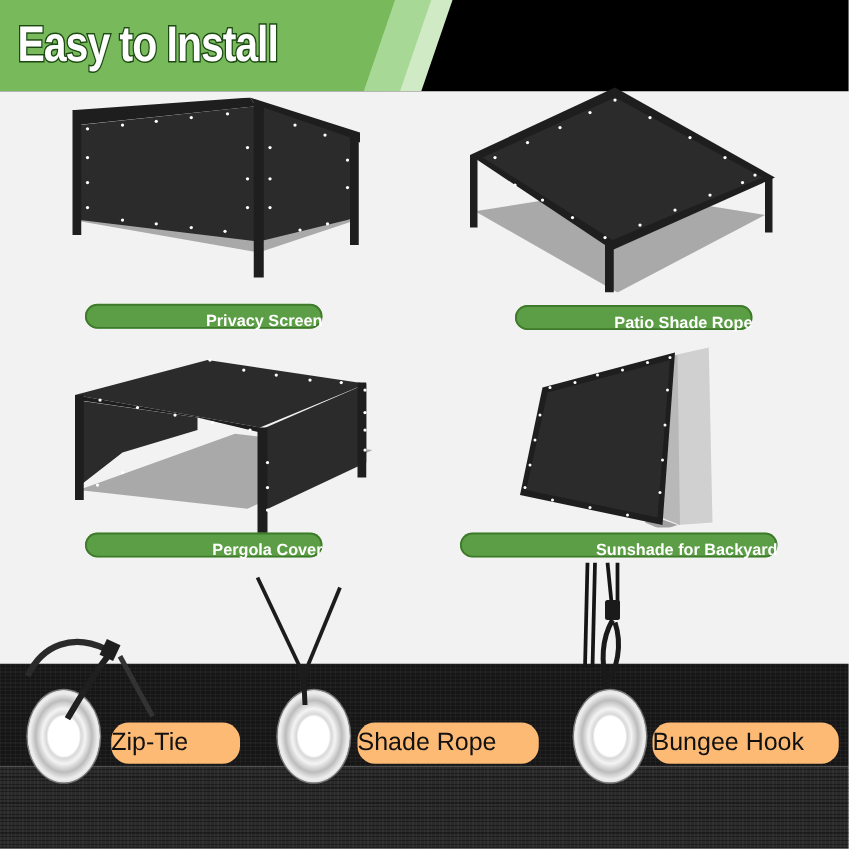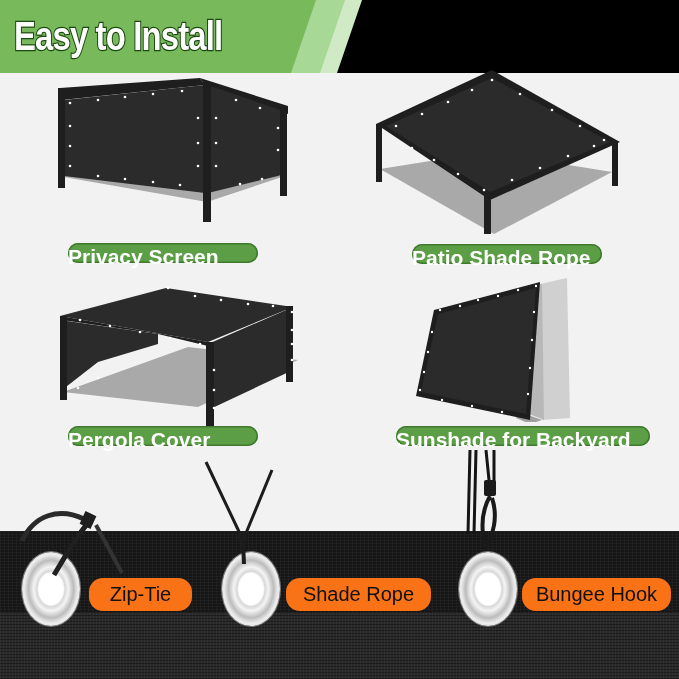--- a/index.html
+++ b/index.html
@@ -26,50 +26,49 @@
       text-shadow: 0 0 1px #1c4a12;
     }
 
     
     .pill {
       background: #5c9e45;
       color: #ffffff;
       border-radius: 16px;
       height: 20px;
       font-weight: 700;
-      font-size: 21px;
+      font-size: 13px;
       line-height: 27px;
-      text-align: left;
+      text-align: right;
       box-shadow: inset 0 0 0 1.5px #3f7a2c;
       white-space: nowrap;
     }
 
     
     .strip-top {
       left: 0; top: 531px; width: 679px; height: 82px;
       background: #161616;
       background-image:
         repeating-linear-gradient(0deg, rgba(255,255,255,0.035) 0 1px, transparent 1px 3px),
         repeating-linear-gradient(90deg, rgba(255,255,255,0.03) 0 1px, transparent 1px 4px);
     }
     .strip-bottom {
       left: 0; top: 613px; width: 679px; height: 66px;
       background: #2a2a2a;
       background-image:
         repeating-linear-gradient(0deg, rgba(0,0,0,0.35) 0 1px, transparent 1px 3px),
         repeating-linear-gradient(90deg, rgba(255,255,255,0.04) 0 1px, transparent 1px 3px);
     }
     .white-pill {
-      background: #f97316;
+      background: #fdba74;
       color: #111111;
       border-radius: 14px;
       height: 33px;
       font-size: 20px;
       line-height: 33px;
-      text-align: center;
       white-space: nowrap;
     }
 
     .grommet {
       width: 58px; height: 74px; border-radius: 50%;
       background: radial-gradient(ellipse at 50% 50%, #ffffff 0 30%, #d8d8d8 34%, #f4f4f4 42%, #bcbcbc 55%, #eeeeee 66%, #9a9a9a 100%);
       box-shadow: 0 0 0 1px #777;
     }
   </style>
 </head>
@@ -204,21 +203,21 @@
       <circle cx="116" cy="122" r="1.2"></circle>
     <circle cx="30" cy="128" r="1.2"></circle>
       <circle cx="60" cy="134" r="1.2"></circle>
       <circle cx="90" cy="140" r="1.2"></circle>
   </g>
 </svg>
 
 <div class="abs pill" style="left:68px;top:243px;width:190px;">Privacy Screen</div>
 <div class="abs pill" style="left:412px;top:244px;width:190px;">Patio Shade Rope</div>
 <div class="abs pill" style="left:68px;top:426px;width:190px;">Pergola Cover</div>
-<div class="abs pill" style="left:396px;top:426px;width:254px;">Sunshade for Backyard</div>
+<div class="abs pill" style="left:368px;top:426px;width:254px;">Sunshade for Backyard</div>
 
 <div class="abs strip-top"></div>
 <div class="abs strip-bottom"></div>
 
 <div class="abs grommet" style="left:22px;top:552px;"></div>
 <div class="abs grommet" style="left:222px;top:552px;"></div>
 <div class="abs grommet" style="left:459px;top:552px;"></div>
 
 <svg class="abs" style="left:14px;top:505px" width="110" height="80" viewBox="0 0 110 80">
   <path d="M8,36 C20,10 45,2 70,14" stroke="#2a2a2a" stroke-width="5" fill="none"></path>

